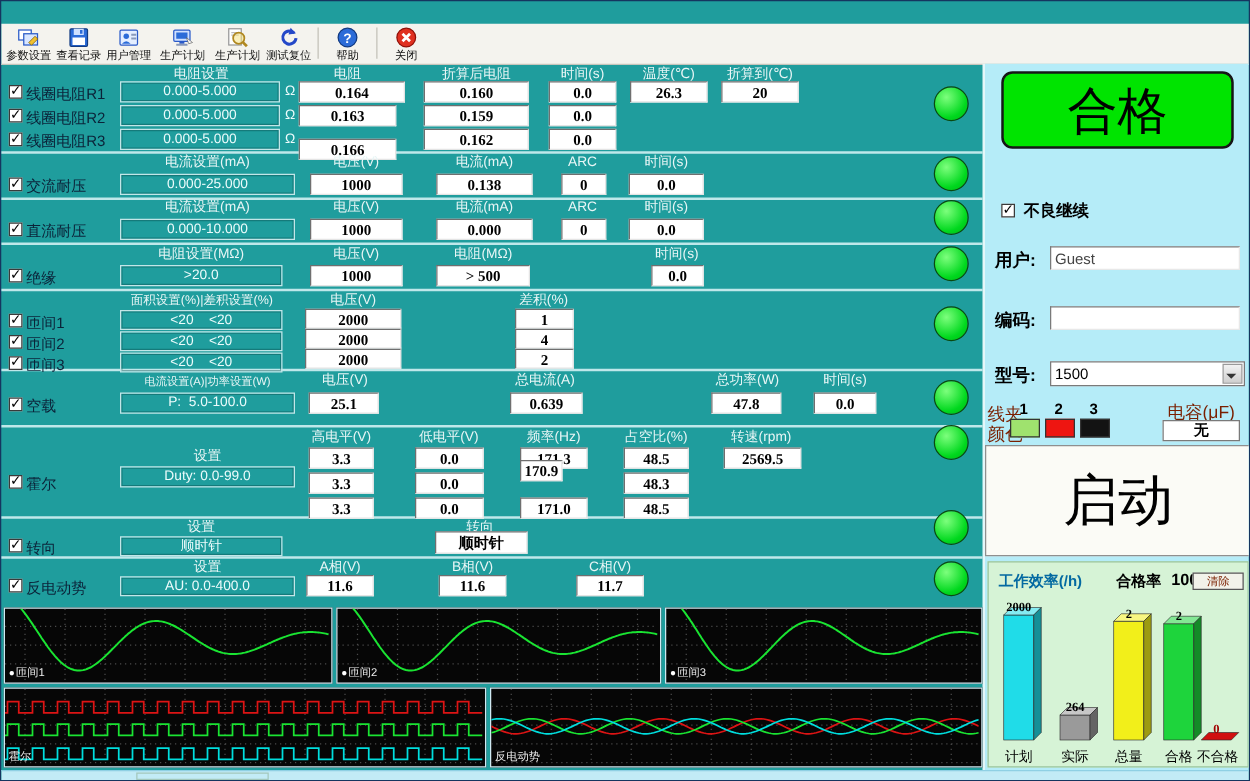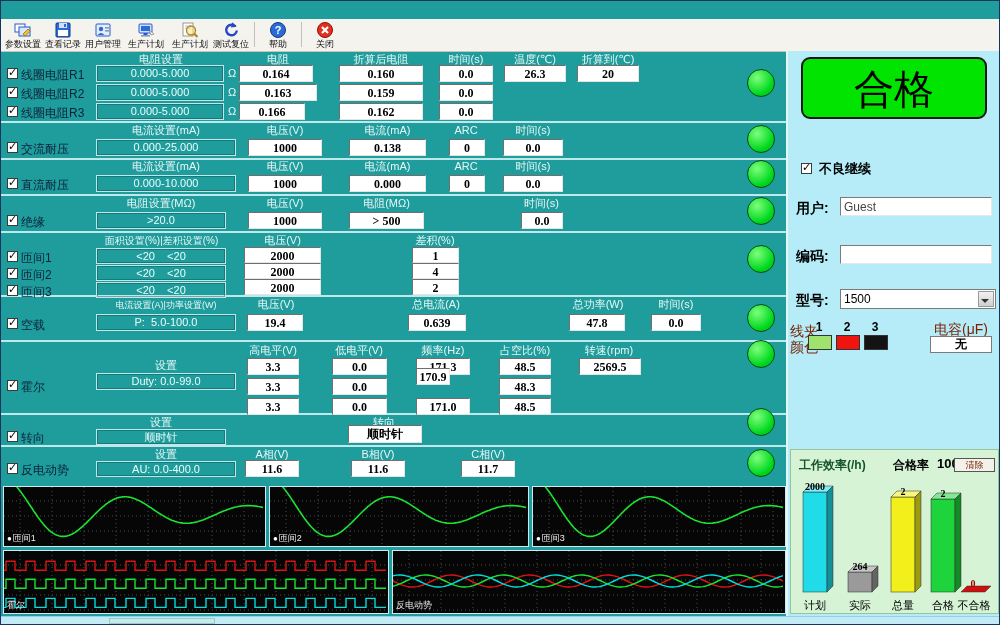--- a/index.html
+++ b/index.html
@@ -53,21 +53,21 @@
   .combo .cbtn{position:absolute;right:1px;top:1px;width:16px;height:16px;background:linear-gradient(#f2f2f2,#cfcfcf);border:1px solid #999;box-sizing:border-box;}
   .combo .car{position:absolute;right:4px;top:7px;width:0;height:0;border:4px solid transparent;border-top-color:#333;}
   .tinyred{position:absolute;font-size:14px;color:#7a1f00;white-space:nowrap;}
   .cnum{position:absolute;width:22px;text-align:center;font-size:12px;font-weight:bold;color:#000;}
   .sw{position:absolute;width:24px;height:15px;border:1px solid #333;box-sizing:border-box;}
   .capbox{position:absolute;height:17px;background:#fff;border:1px solid #7a7a7a;font-size:12px;font-weight:bold;
           text-align:center;line-height:15px;box-sizing:border-box;}
   .startbtn{position:absolute;left:0;top:305px;width:213px;height:89px;background:#fbfbf6;border:1px solid #8f8f8f;
             font-size:44px;color:#000;text-align:center;line-height:87px;box-sizing:border-box;}
   .chartp{position:absolute;left:2px;top:398px;width:209px;height:165px;background:#d6f3d6;border:1px solid #98c49c;box-sizing:border-box;}
-  .ctitle{position:absolute;left:8px;top:7px;font-size:12px;font-weight:bold;color:#14532d;}
+  .ctitle{position:absolute;left:8px;top:7px;font-size:12px;font-weight:bold;color:#0369a1;}
   .crate{position:absolute;left:102px;top:7px;font-size:12px;font-weight:bold;color:#000;}
   .crateval{position:absolute;left:146px;top:6px;font-size:13px;font-weight:bold;color:#000;}
   .clearbtn{position:absolute;left:163px;top:8px;width:41px;height:14px;background:#f2f2ea;border:1px solid #555;
             font-size:9px;color:#7a2000;text-align:center;line-height:12px;box-sizing:border-box;}
   .bval{position:absolute;width:40px;text-align:center;font-size:10px;font-weight:bold;color:#000;
         font-family:"Liberation Serif","DejaVu Serif",serif;}
   .bval.fail{color:#a00000;}
   .bcat{position:absolute;text-align:center;font-size:11px;color:#000;white-space:nowrap;}
   
   .scope{position:absolute;background:#060606;border:1px solid #cfe9f2;box-sizing:border-box;}
@@ -171,39 +171,39 @@
     <div class="h" style="left:238px;top:52px;width:78px">电阻</div>
     <div class="h" style="left:330px;top:52px;width:100px">折算后电阻</div>
     <div class="h" style="left:436px;top:52px;width:58px">时间(s)</div>
     <div class="h" style="left:498px;top:52px;width:72px">温度(℃)</div>
     <div class="h" style="left:570px;top:52px;width:74px">折算到(℃)</div>
 
     <span class="ck" style="left:6px;top:67px"></span>
     <div class="lb" style="left:20px;top:66px">线圈电阻R1</div>
     <div class="s" style="left:95px;top:64px;width:128px">0.000-5.000</div>
     <div class="u" style="left:227px;top:66px">Ω</div>
-    <div class="v" style="left:238px;top:64px;width:74px">0.164</div>
+    <div class="v" style="left:238px;top:64px;width:85px">0.164</div>
     <div class="v" style="left:338px;top:64px;width:84px">0.160</div>
     <div class="v" style="left:438px;top:64px;width:54px">0.0</div>
     <div class="v" style="left:503px;top:64px;width:62px">26.3</div>
     <div class="v" style="left:576px;top:64px;width:62px">20</div>
 
     <span class="ck" style="left:6px;top:86px"></span>
     <div class="lb" style="left:20px;top:85px">线圈电阻R2</div>
     <div class="s" style="left:95px;top:83px;width:128px">0.000-5.000</div>
     <div class="u" style="left:227px;top:85px">Ω</div>
     <div class="v" style="left:238px;top:83px;width:78px">0.163</div>
     <div class="v" style="left:338px;top:83px;width:84px">0.159</div>
     <div class="v" style="left:438px;top:83px;width:54px">0.0</div>
 
     <span class="ck" style="left:6px;top:105px"></span>
     <div class="lb" style="left:20px;top:104px">线圈电阻R3</div>
     <div class="s" style="left:95px;top:102px;width:128px">0.000-5.000</div>
     <div class="u" style="left:227px;top:104px">Ω</div>
-    <div class="v" style="left:238px;top:102px;width:66px">0.166</div>
+    <div class="v" style="left:238px;top:110px;width:78px">0.166</div>
     <div class="v" style="left:338px;top:102px;width:84px">0.162</div>
     <div class="v" style="left:438px;top:102px;width:54px">0.0</div>
 
     <div class="h" style="left:95px;top:123px;width:140px">电流设置(mA)</div>
     <div class="h" style="left:247px;top:123px;width:74px">电压(V)</div>
     <div class="h" style="left:348px;top:123px;width:77px">电流(mA)</div>
     <div class="h" style="left:440px;top:123px;width:50px">ARC</div>
     <div class="h" style="left:502px;top:123px;width:60px">时间(s)</div>
     <span class="ck" style="left:6px;top:141px"></span>
     <div class="lb" style="left:20px;top:140px">交流耐压</div>
@@ -260,21 +260,21 @@
     <div class="v" style="left:411px;top:278px;width:47px;height:16px">2</div>
 
     <div class="h sm" style="left:95px;top:298px;width:140px">电流设置(A)|功率设置(W)</div>
     <div class="h" style="left:240px;top:297px;width:70px">电压(V)</div>
     <div class="h" style="left:400px;top:297px;width:70px">总电流(A)</div>
     <div class="h" style="left:562px;top:297px;width:70px">总功率(W)</div>
     <div class="h" style="left:645px;top:297px;width:60px">时间(s)</div>
     <span class="ck" style="left:6px;top:317px"></span>
     <div class="lb" style="left:20px;top:316px">空载</div>
     <div class="s" style="left:95px;top:313px;width:140px">P:  5.0-100.0</div>
-    <div class="v" style="left:246px;top:313px;width:56px">19.4</div>
+    <div class="v" style="left:246px;top:313px;width:56px">25.1</div>
     <div class="v" style="left:407px;top:313px;width:58px">0.639</div>
     <div class="v" style="left:568px;top:313px;width:56px">47.8</div>
     <div class="v" style="left:650px;top:313px;width:50px">0.0</div>
 
     <div class="h" style="left:242px;top:343px;width:60px">高电平(V)</div>
     <div class="h" style="left:328px;top:343px;width:60px">低电平(V)</div>
     <div class="h" style="left:412px;top:343px;width:60px">频率(Hz)</div>
     <div class="h" style="left:494px;top:343px;width:60px">占空比(%)</div>
     <div class="h" style="left:576px;top:343px;width:64px">转速(rpm)</div>
     <div class="h" style="left:95px;top:358px;width:140px">设置</div>
@@ -344,20 +344,21 @@
       <div class="tinyred" style="left:2px;top:272px">线夹</div>
       <div class="cnum" style="left:20px;top:269px">1</div>
       <div class="cnum" style="left:48px;top:269px">2</div>
       <div class="cnum" style="left:76px;top:269px">3</div>
       <div class="tinyred" style="left:2px;top:288px">颜色</div>
       <span class="sw" style="left: 20px; top: 284px; background: rgb(159, 226, 110);"></span>
       <span class="sw" style="left: 48px; top: 284px; background: rgb(238, 21, 17);"></span>
       <span class="sw" style="left: 76px; top: 284px; background: rgb(19, 19, 19);"></span>
       <div class="tinyred" style="left:140px;top:270px;width:66px;text-align:center">电容(μF)</div>
       <div class="capbox" style="left:142px;top:285px;width:62px">无</div>
+      <div class="startbtn">启动</div>
 
       <div class="chartp">
         <div class="ctitle">工作效率(/h)</div>
         <div class="crate">合格率</div>
         <div class="crateval">100%</div>
         <div class="clearbtn">清除</div>
         <svg id="bars-svg" width="209" height="128" style="position:absolute;left:0;top:24px">
             <rect x="12" y="18" width="24" height="100" fill="#20dce8" stroke="#2a2a2a" stroke-width="0.5"></rect>
             <polygon points="12,18 18,12 42,12 36,18" fill="#84ecf2" stroke="#2a2a2a" stroke-width="0.5"></polygon>
             <polygon points="36,18 42,12 42,112 36,118" fill="#158f97" stroke="#2a2a2a" stroke-width="0.5"></polygon>

